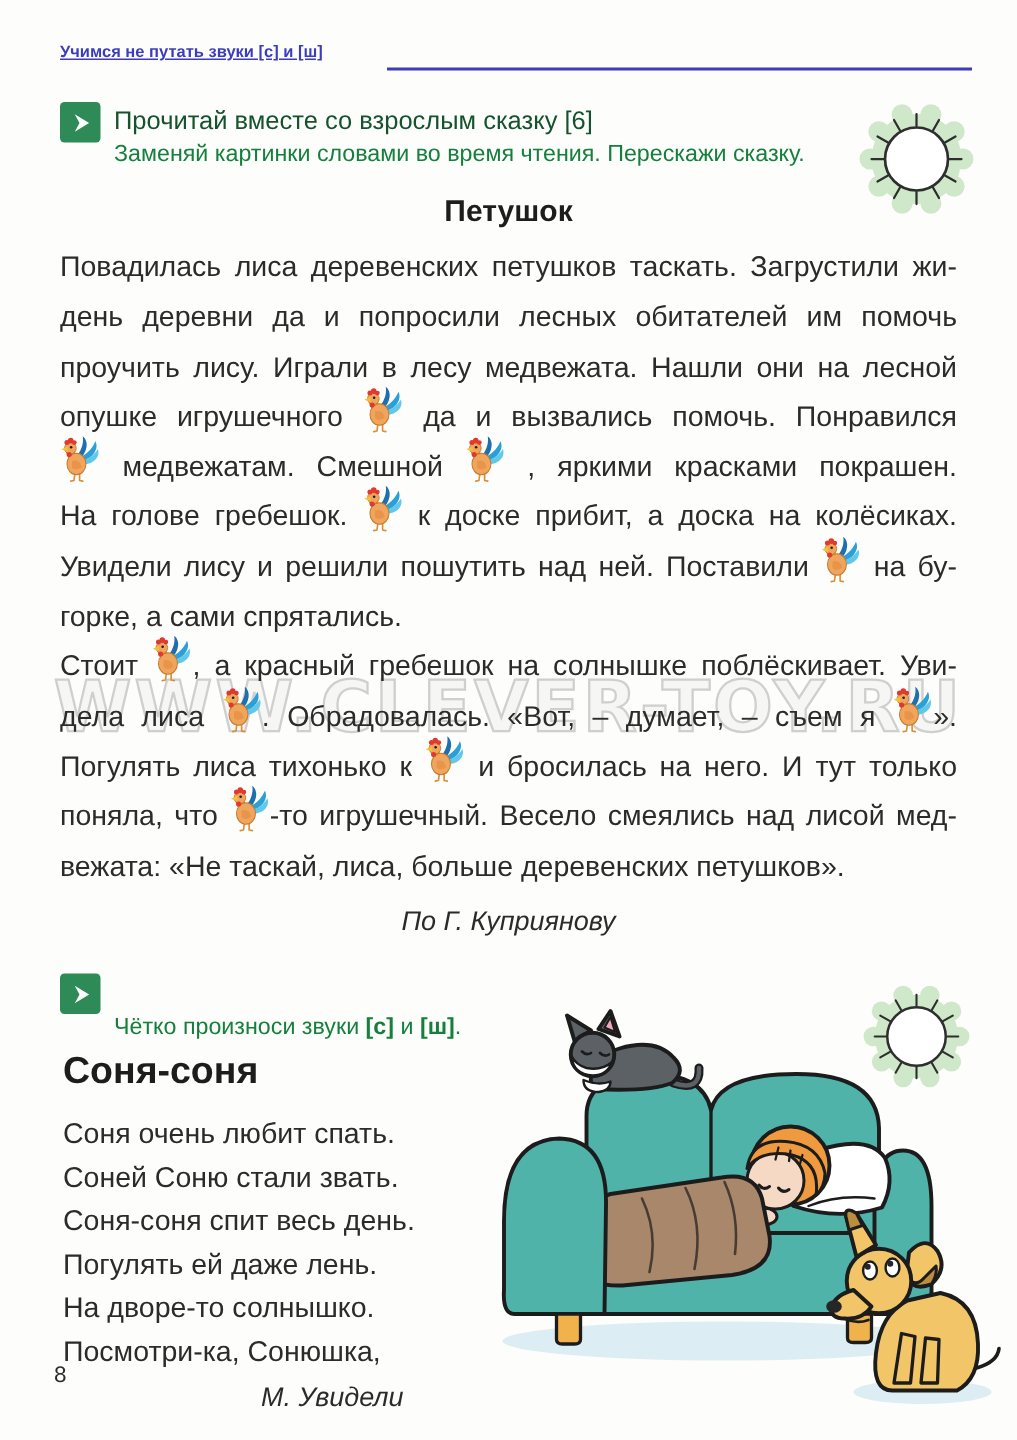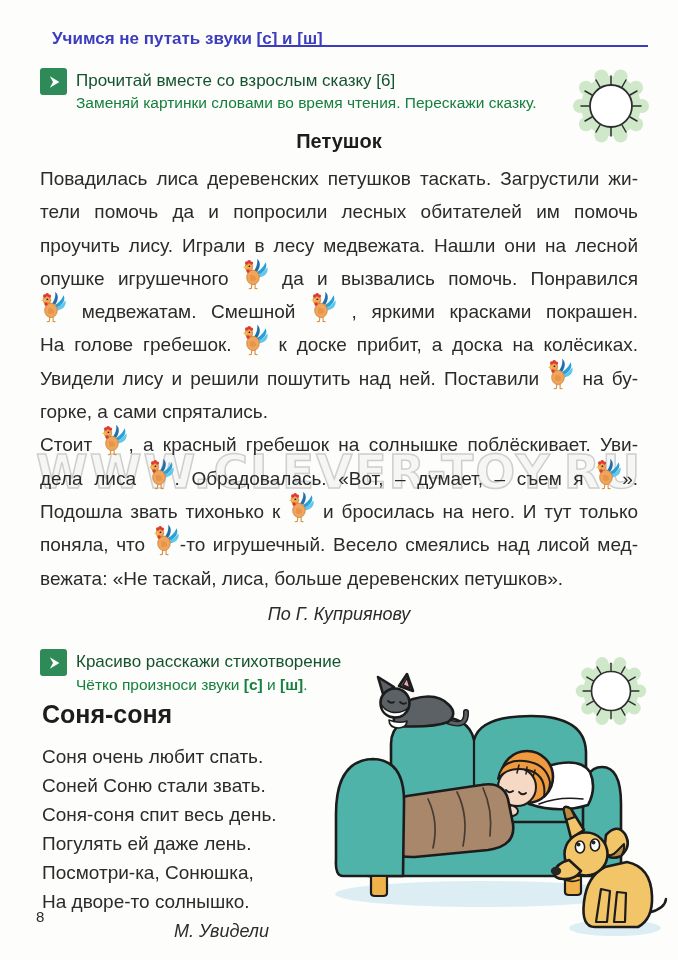--- a/index.html
+++ b/index.html
@@ -3,22 +3,22 @@
 <meta charset="utf-8">
 <style>
   html,body{margin:0;padding:0;}
   body{
     width:678px;height:960px;position:relative;overflow:hidden;
     background:#fdfdfb;color:#2b2b2b;
     font-family:"Liberation Sans",sans-serif;
   }
   .page{position:absolute;inset:0;}
   
-  .header-title{position:absolute;left:52px;top:29px;font-size:17px;font-weight:700;
-    color:var(--header-blue,#3c3cbe);}
+  .header-title{position:absolute;left:40px;top:29px;font-size:11px;font-weight:700;
+    color:var(--header-blue,#3c3cbe);text-decoration:underline;}
   .header-line{position:absolute;left:258px;top:45px;width:390px;height:0;
     border-top:2px solid var(--header-blue,#3c3cbe);}
   
   .task-icon{position:absolute;width:27px;height:27px;border-radius:3px;
     background:var(--accent-green,#2e8a57);display:flex;align-items:center;justify-content:center;}
   .icon1{left:40px;top:68px;}
   .icon2{left:40px;top:649px;}
   .task-icon svg{width:20px;height:20px;}
   .task-title{position:absolute;left:76px;font-size:17px;font-weight:400;color:#14532d;}
   .t1{top:71px;}
@@ -121,21 +121,21 @@
   <div class="task-title t1">Прочитай вместе со взрослым сказку [6]</div>
   <div class="task-sub t1s">Заменяй картинки словами во время чтения. Перескажи сказку.</div>
   <svg class="sun sun1">
       <use href="#sun-sym"></use>
     </svg>
 
   <div class="story">
     <div class="story-title">Петушок</div>
     <div>
         <div class="story-line j"><span>Повадилась лиса деревенских петушков таскать. Загрустили жи-</span></div>
-        <div class="story-line j"><span>тели помочь да и попросили лесных обитателей им помочь</span></div>
+        <div class="story-line j"><span>день деревни да и попросили лесных обитателей им помочь</span></div>
         <div class="story-line j"><span>проучить лису. Играли в лесу медвежата. Нашли они на лесной</span></div>
         <div class="story-line j"><span>опушке игрушечного </span><span class="rooster-wrap"><svg class="rooster" viewBox="0 0 32 40">
               <use href="#rooster-sym"></use>
             </svg></span><span> да и вызвались помочь. Понравился</span></div>
         <div class="story-line j"><span class="rooster-wrap"><svg class="rooster" viewBox="0 0 32 40">
               <use href="#rooster-sym"></use>
             </svg></span><span> медвежатам. Смешной </span><span class="rooster-wrap"><svg class="rooster" viewBox="0 0 32 40">
               <use href="#rooster-sym"></use>
             </svg></span><span> , яркими красками покрашен.</span></div>
         <div class="story-line j"><span>На голове гребешок. </span><span class="rooster-wrap"><svg class="rooster" viewBox="0 0 32 40">
@@ -146,51 +146,50 @@
             </svg></span><span> на бу-</span></div>
         <div class="story-line"><span>горке, а сами спрятались.</span></div>
         <div class="story-line j"><span>Стоит </span><span class="rooster-wrap"><svg class="rooster" viewBox="0 0 32 40">
               <use href="#rooster-sym"></use>
             </svg></span><span>, а красный гребешок на солнышке поблёскивает. Уви-</span></div>
         <div class="story-line j"><span>дела лиса </span><span class="rooster-wrap"><svg class="rooster" viewBox="0 0 32 40">
               <use href="#rooster-sym"></use>
             </svg></span><span>. Обрадовалась. «Вот, – думает, – съем я </span><span class="rooster-wrap"><svg class="rooster" viewBox="0 0 32 40">
               <use href="#rooster-sym"></use>
             </svg></span><span>».</span></div>
-        <div class="story-line j"><span>Подошла звать тихонько к </span><span class="rooster-wrap"><svg class="rooster" viewBox="0 0 32 40">
+        <div class="story-line j"><span>Погулять лиса тихонько к </span><span class="rooster-wrap"><svg class="rooster" viewBox="0 0 32 40">
               <use href="#rooster-sym"></use>
             </svg></span><span> и бросилась на него. И тут только</span></div>
         <div class="story-line j"><span>поняла, что </span><span class="rooster-wrap"><svg class="rooster" viewBox="0 0 32 40">
               <use href="#rooster-sym"></use>
             </svg></span><span>-то игрушечный. Весело смеялись над лисой мед-</span></div>
         <div class="story-line"><span>вежата: «Не таскай, лиса, больше деревенских петушков».</span></div>
       </div>
     <div class="attribution">По Г. Куприянову</div>
   </div>
 
   <div class="task-icon icon2">
     <svg viewBox="0 0 24 24">
       <path d="M7 5 L18.5 12 L7 19 L10.8 12 Z" fill="#ffffff"></path>
     </svg>
   </div>
-  <div class="task-title t2">Красиво расскажи стихотворение</div>
   <div class="task-sub t2s"><span>Чётко произноси звуки </span><b>[с]</b><span> и </span><b>[ш]</b><span>.</span></div>
   <svg class="sun sun2">
       <use href="#sun-sym"></use>
     </svg>
 
   <div class="poem">
     <div class="poem-title">Соня-соня</div>
     <div>
         <div class="poem-line">Соня очень любит спать.</div>
         <div class="poem-line">Соней Соню стали звать.</div>
         <div class="poem-line">Соня-соня спит весь день.</div>
         <div class="poem-line">Погулять ей даже лень.</div>
+        <div class="poem-line">На дворе-то солнышко.</div>
         <div class="poem-line">Посмотри-ка, Сонюшка,</div>
-        <div class="poem-line">На дворе-то солнышко.</div>
       </div>
     <div class="poem-author">М. Увидели</div>
   </div>
 
   <svg class="scene" viewBox="0 0 345 280">
     <g stroke="#1c1c1c" stroke-width="2.6" stroke-linejoin="round" stroke-linecap="round">
       <ellipse cx="150" cy="230" rx="148" ry="13" fill="#dcedf4" stroke="none"></ellipse>
       <ellipse cx="282" cy="264" rx="46" ry="8" fill="#dcedf4" stroke="none"></ellipse>
 
       <path fill="#4fb3aa" d="M58 170 L58 80 Q58 52 100 52 Q136 52 141 76 Q147 52 198 52 Q252 52 253 88 L253 170 Z"></path>

